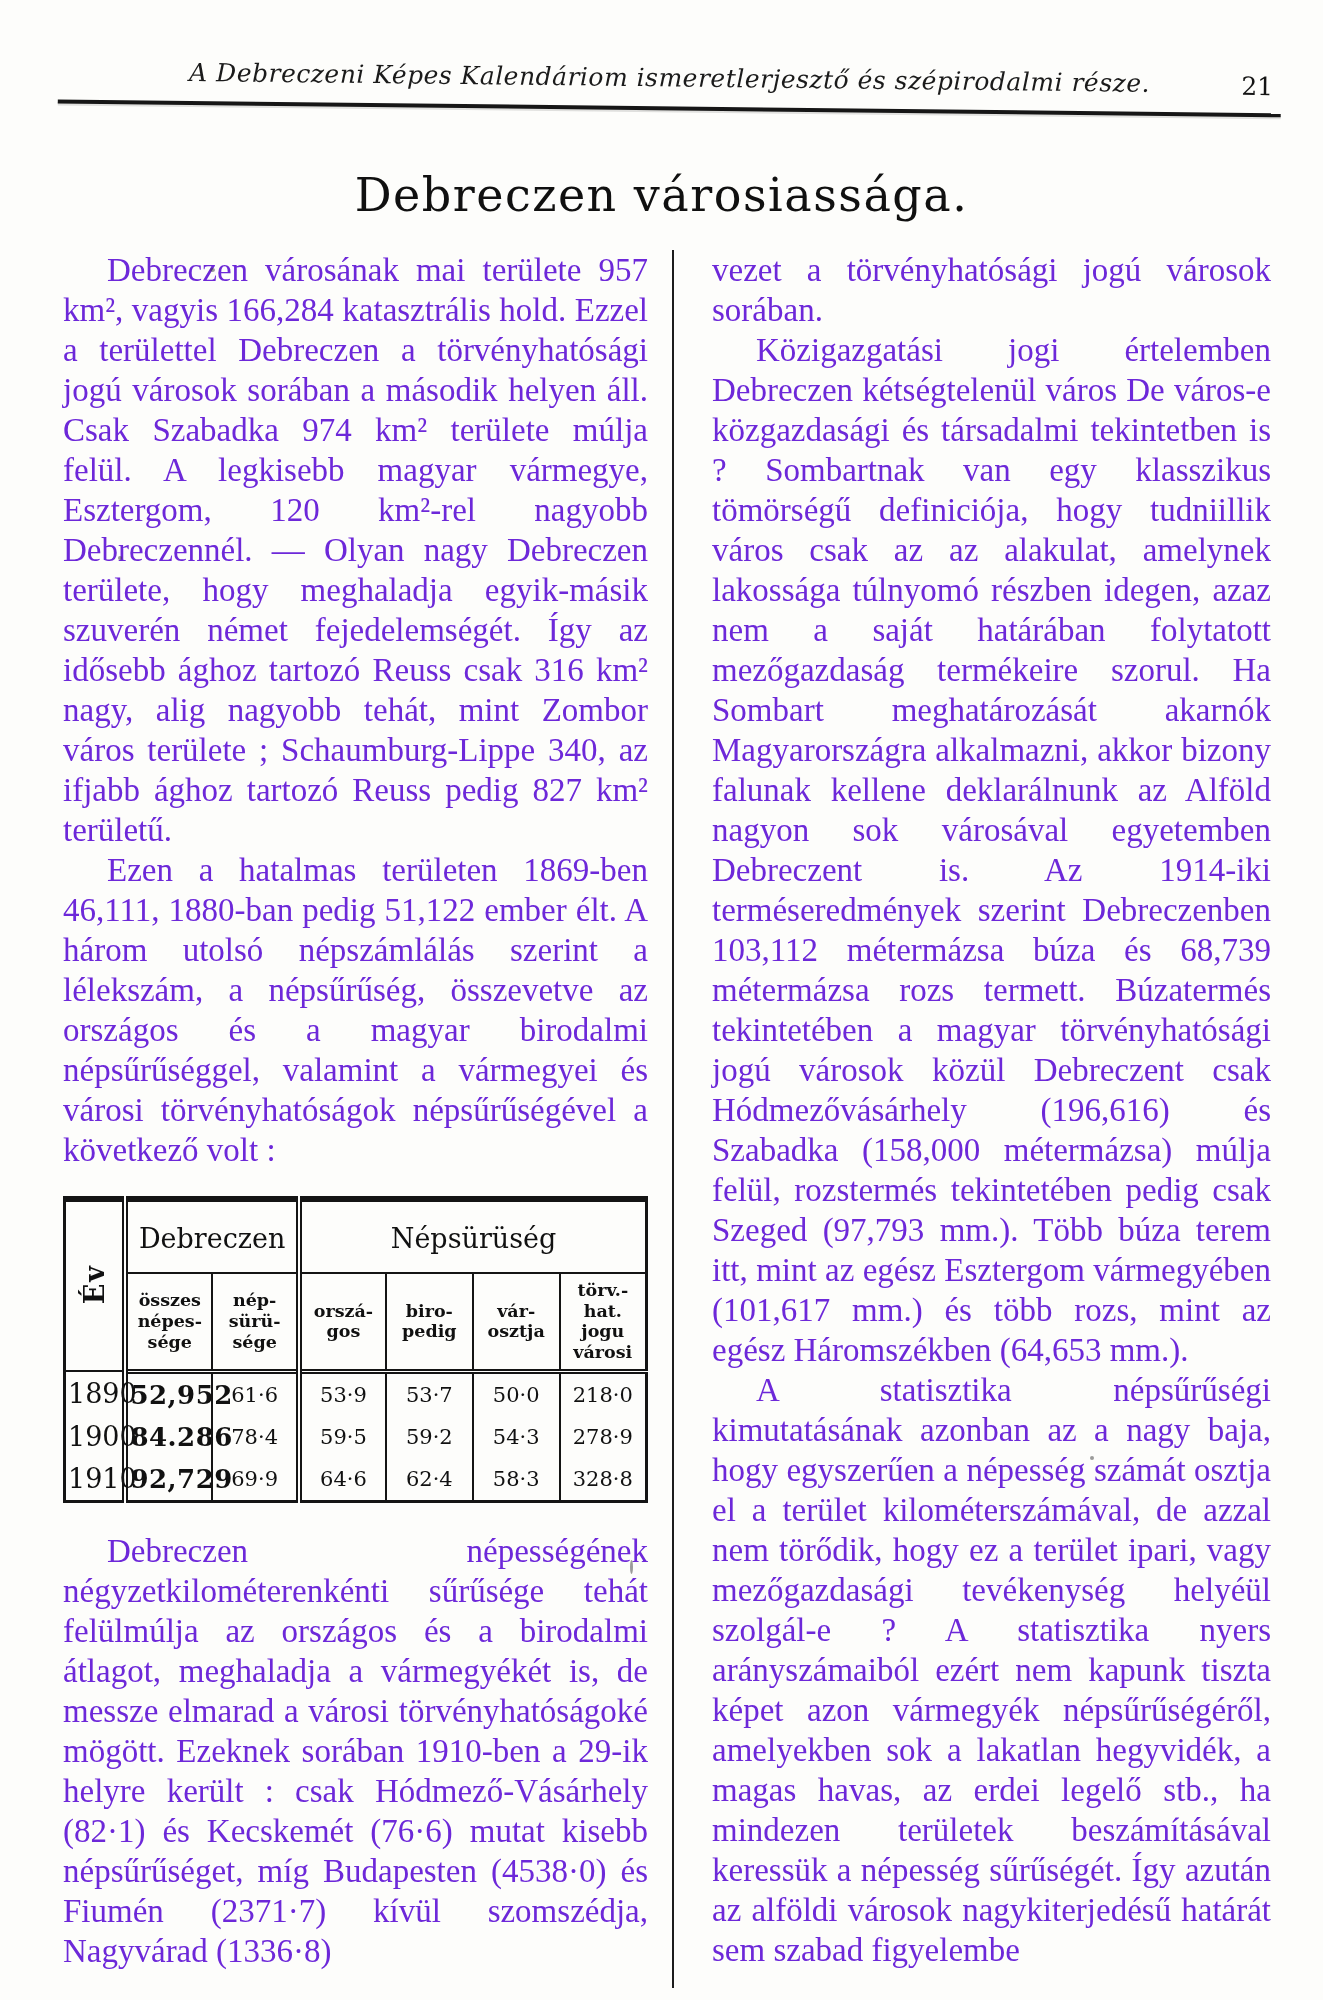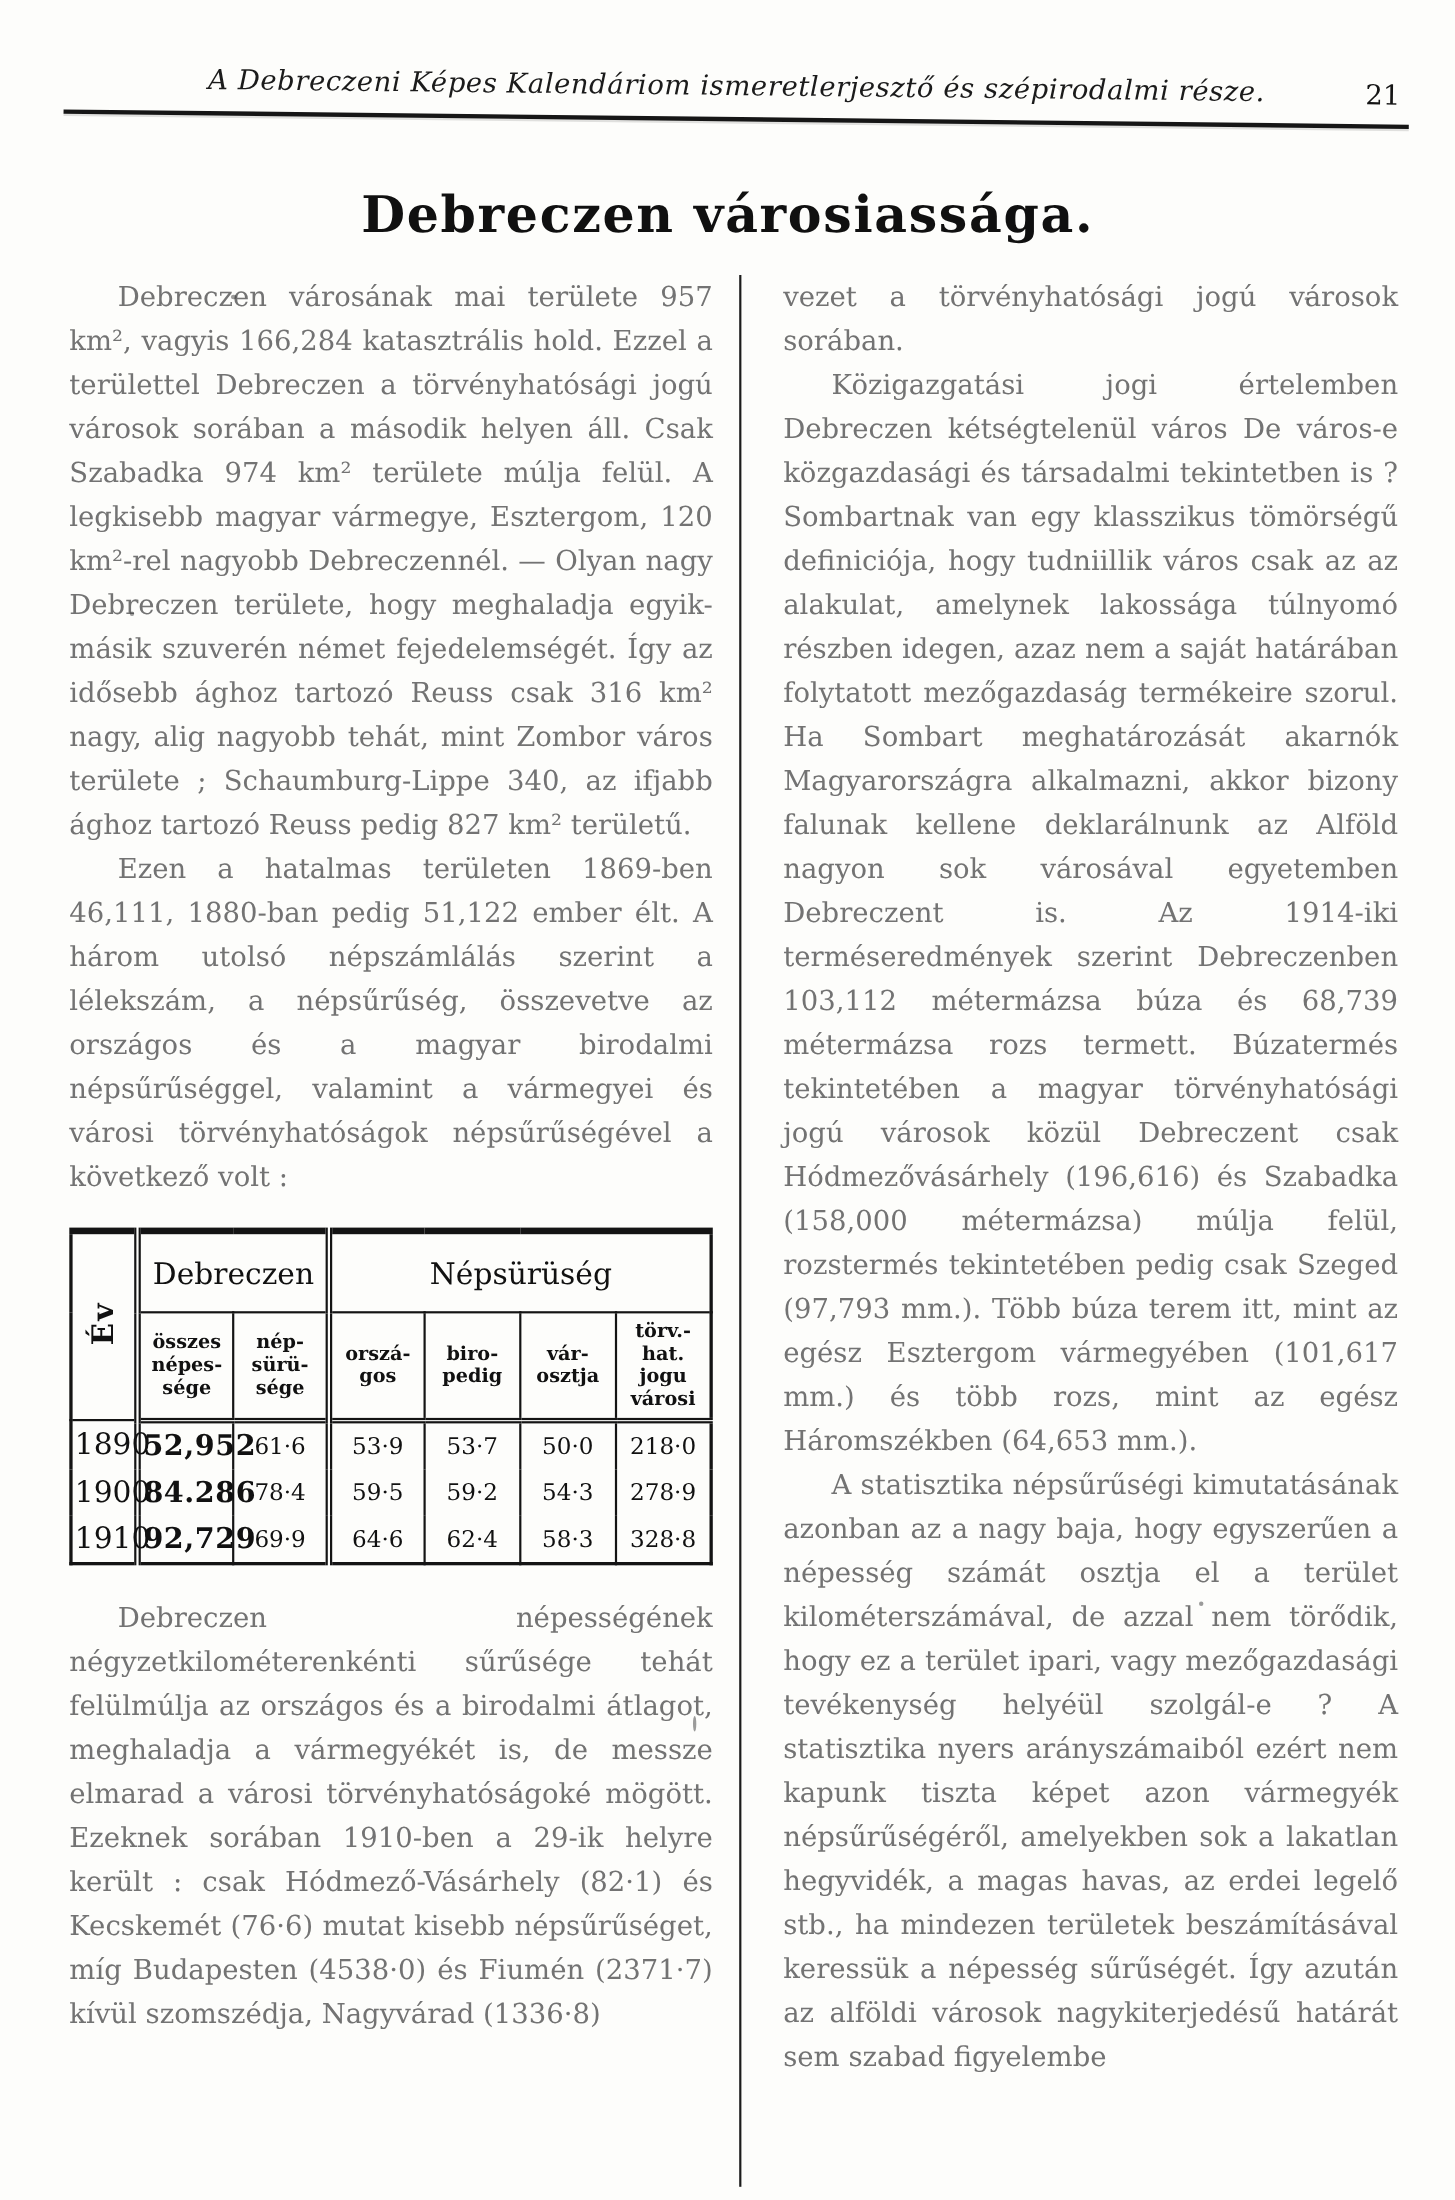--- a/index.html
+++ b/index.html
@@ -24,34 +24,35 @@
   .page-number{
     position:absolute;right:8px;top:2px;font-style:normal;font-size:25px;
   }
   .head-rule{
     margin-top:14px;height:4px;background:#161616;
     box-shadow:0 2px 0 rgba(20,20,20,.12);
   }
   
   .article-title{
     position:absolute;top:168px;left:0;right:0;text-align:center;
-    font-size:46px;font-weight:bold;letter-spacing:1.5px;color:#101010;
+    font-size:46px;font-weight:normal;letter-spacing:1.5px;color:#101010;
   }
   
   .columns{
     position:absolute;top:250px;left:63px;right:52px;bottom:12px;
     display:flex;align-items:stretch;
   }
   .col-left{width:585px;flex:0 0 585px;}
   .col-right{
     flex:1;margin-left:24px;border-left:2px solid #1c1c1c;padding-left:38px;
   }
   .col p{
-    margin:0;font-size:25px;line-height:40px;text-align:justify;
-    color:#737373;
+    margin:0;font-size:33px;line-height:40px;text-align:justify;
+    color:#6d28d9;
+    font-family:Liberation Serif, serif;
   }
   .col p.indent{text-indent:44px;}
   
   .stats-table{
     width:100%;border-collapse:collapse;margin:26px 0 28px 0;
     table-layout:fixed;
   }
   .stats-table td{
     border-left:2px solid #141414;border-right:2px solid #141414;
     text-align:center;vertical-align:middle;color:#111;margin-left:36px;

